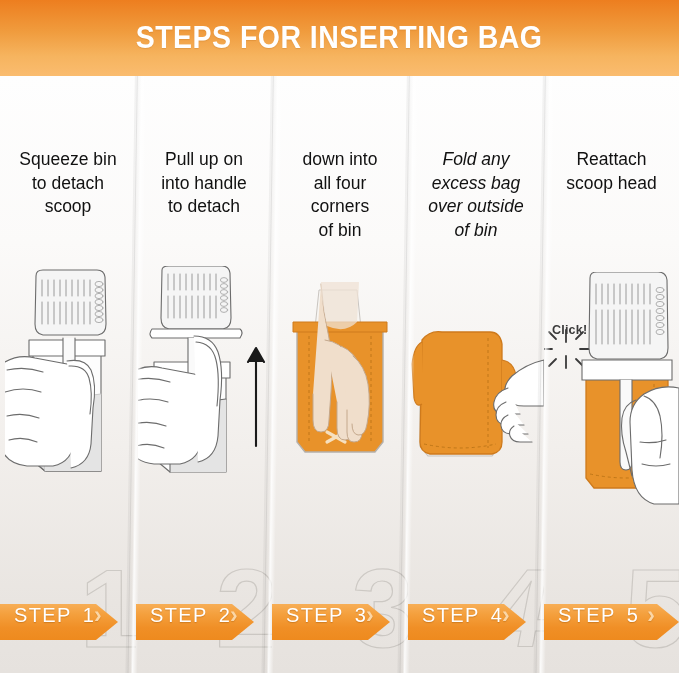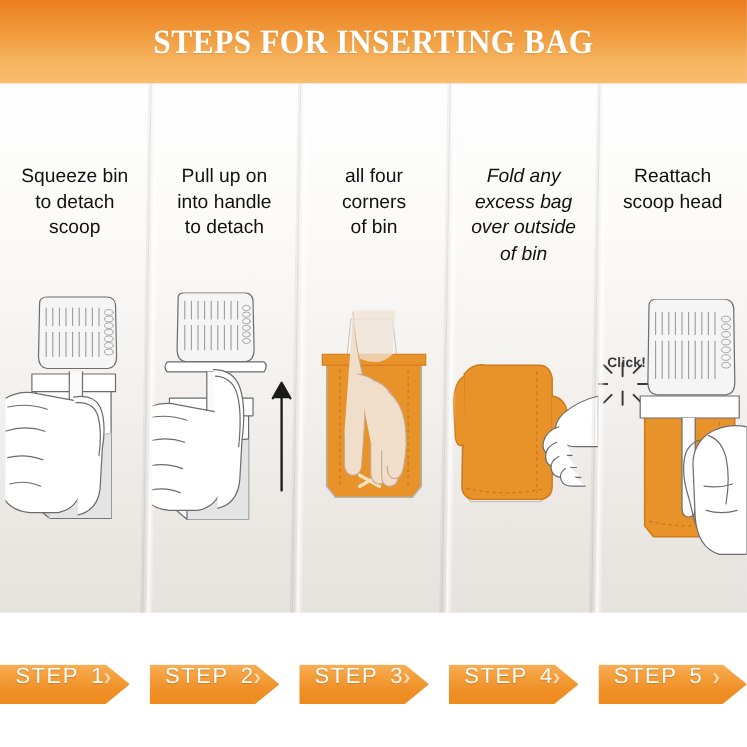--- a/index.html
+++ b/index.html
@@ -7,35 +7,35 @@
     width:679px;height:679px;overflow:hidden;
     font-family:"Liberation Sans","DejaVu Sans",sans-serif;
     background:#ffffff;
   }
   #root{position:relative;width:679px;height:679px;overflow:hidden;background:#fff;}
 
   
   .header{
     position:absolute;left:0;top:0;width:679px;height:76px;
     background:linear-gradient(180deg,#ED7E1F 0%,#F09C3E 42%,#F6B45F 74%,#FABC6F 100%);
-    display:flex;align-items:center;justify-content:center;font-family:Liberation Serif, serif;
+    display:flex;align-items:center;justify-content:center;
   }
   .header-title{
     color:#ffffff;
     font-size:31px;
     font-weight:bold;
     letter-spacing:0.5px;
     transform:scaleX(0.92);
     text-shadow:0 1px 1px rgba(150,80,0,.18);
     white-space:nowrap;
   }
 
   
   .strip{
-    position:absolute;left:0;top:76px;width:679px;height:481px;
+    position:absolute;left:0;top:76px;width:679px;height:597px;
     background:linear-gradient(180deg,#FEFEFE 0%,#FBFAF9 28%,#F2EFEC 62%,#E9E5E1 88%,#E6E2DE 100%);
     overflow:hidden;
   }
   .panel{
     position:absolute;top:0;height:603px;
     overflow:hidden;
   }
   
   .divider{
     position:absolute;top:0;height:603px;width:26px;
@@ -262,20 +262,21 @@
             <path d="M118 180 L118 84" stroke="#1A1A1A" stroke-width="2.1"></path>
             <path d="M110 96 L118 82 L126 96" stroke="#1A1A1A" stroke-width="2.1" fill="#1A1A1A"></path>
           </g>
         </svg>
       </div>
       <div class="wm" style="right:-6px;">2</div>
     </div>
 
     <div class="panel" style="left:272px;width:136px;">
       <div class="caption">
+        <div>down into</div>
         <div>all four</div>
         <div>corners</div>
         <div>of bin</div>
       </div>
       <div class="art" style="top:206px;">
         <svg width="122" height="200" viewBox="0 0 122 200">
           <defs>
             <clipPath id="binclip3">
                 <path d="M18 46 L104 46 L104 160 L96 170 L26 170 L18 160 Z"></path>
               </clipPath>

